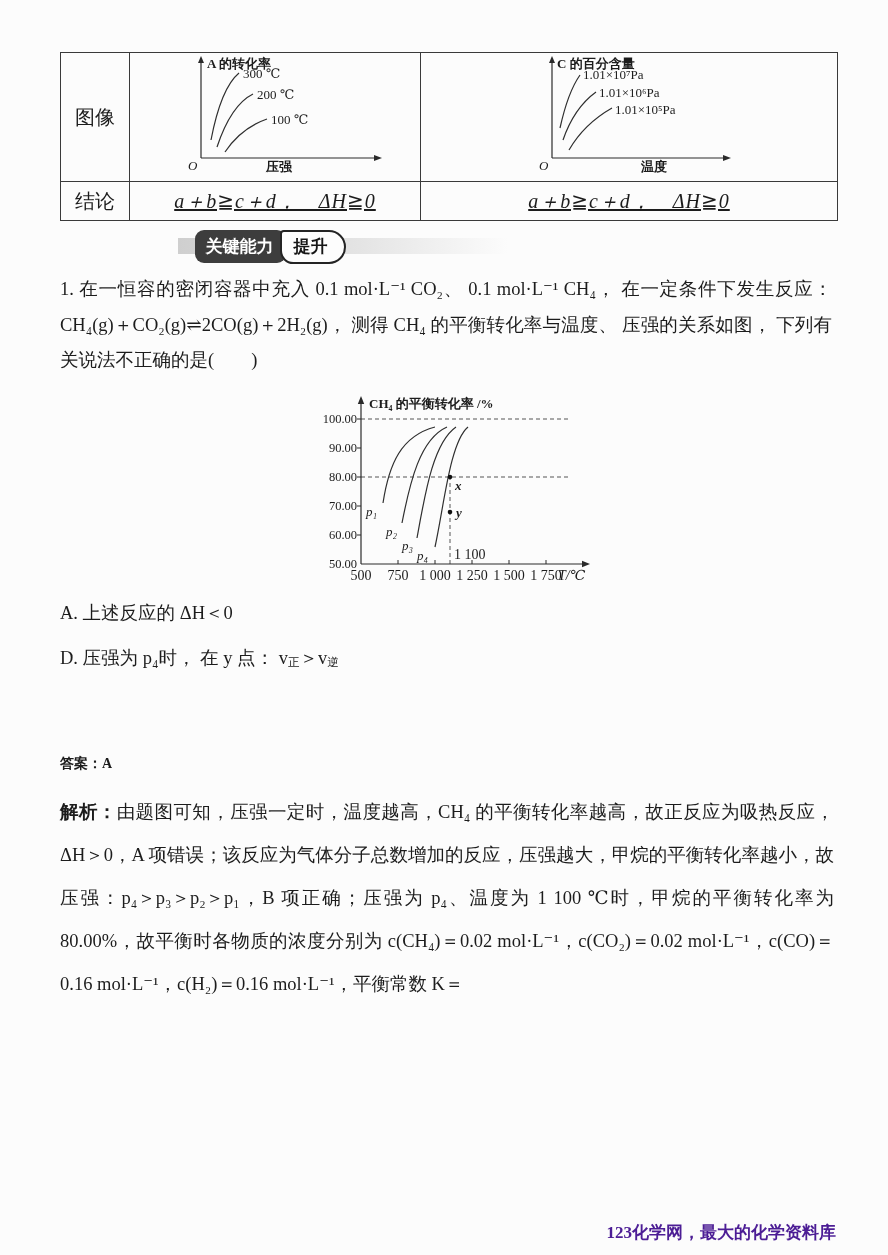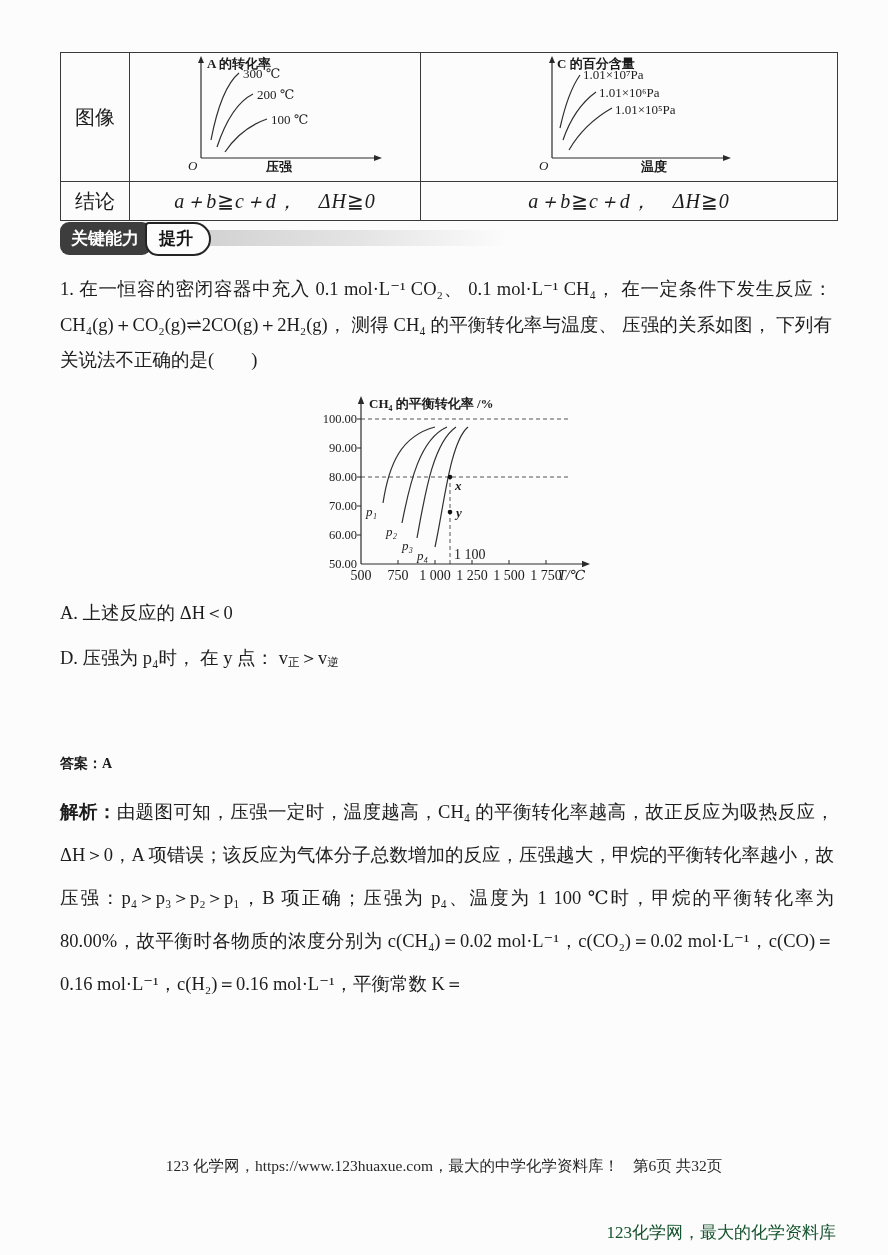--- a/index.html
+++ b/index.html
@@ -10,34 +10,34 @@
   
   table.ref-table{
     position:absolute;top:52px;left:60px;width:770px;border-collapse:collapse;
     table-layout:fixed;
   }
   table.ref-table td{border:1.6px solid #3a3a3a;}
   td.lbl{width:66px;text-align:center;font-size:20px;}
   td.cell-chart{text-align:center;vertical-align:middle;height:126px;margin-top:31px;}
   td.cell-chart.c1{width:288px;}
   td.cell-chart.c2{width:414px;}
-  td.concl{text-align:center;font-size:20px;font-style:italic;height:36px;letter-spacing:1px;}
+  td.concl{text-align:center;font-size:20px;font-style:italic;height:36px;letter-spacing:1px;text-decoration:underline;}
   
   .axis{stroke:#2a2a2a;stroke-width:1.2;}
   .tick{stroke:#2a2a2a;stroke-width:1;}
   .curve{stroke:#2f2f2f;stroke-width:1.2;fill:none;}
   .dash{stroke:#555;stroke-width:1;stroke-dasharray:4,3;}
   .arrow{fill:#2a2a2a;}
   svg text{font-family:"Liberation Serif","DejaVu Serif","DejaVu Sans",serif;fill:#1c1c1c;}
   .t13{font-size:13px;} .t12{font-size:12.5px;} .t14{font-size:14px;}
   .it{font-style:italic;}
   .bold{font-weight:bold;}
   .pt{fill:#111;}
   
-  .section-header{position:absolute;top:222px;left:60px;height:32px;width:420px;}
+  .section-header{position:absolute;top:230px;left:60px;height:32px;width:420px;text-align:center;}
   .header-bar{position:absolute;left:118px;top:8px;width:330px;height:16px;
     background:linear-gradient(to right,#cfcfcf 0%,#e4e4e4 55%,rgba(250,250,250,0) 100%);}
   .badge{position:relative;display:inline-block;background:#3d3d3d;color:#fff;
     font-family:"Liberation Sans","DejaVu Sans",sans-serif;font-weight:bold;font-size:17px;
     padding:5px 12px 5px 11px;border-radius:9px;z-index:2;}
   .tag{position:relative;display:inline-block;background:#fdfdfd;color:#161616;
     font-family:"Liberation Sans","DejaVu Sans",sans-serif;font-weight:bold;font-size:17px;
     padding:3px 16px 4px 12px;border:2px solid #242424;border-radius:4px 18px 18px 14px;
     margin-left:-6px;z-index:3;}
   
@@ -54,21 +54,21 @@
   .explanation{position:absolute;top:791px;left:60px;width:774px;font-size:18.5px;}
   .explanation p{margin:0;line-height:43px;text-align:justify;}
   .exp-p2{margin-top:4px;}
   .frac{display:inline-block;text-align:center;vertical-align:-14px;line-height:1.15;margin-right:2px;}
   .frac .num{display:block;border-bottom:1.3px solid #222;padding:0 3px 1px 3px;font-size:15px;}
   .frac .den{display:block;padding-top:1px;font-size:15px;}
   
   .footer{position:absolute;top:1156px;left:0;width:888px;text-align:center;
     font-size:15.5px;color:#282828;}
   .footer .pageno{margin-left:14px;}
-  .watermark{position:absolute;top:1221px;right:52px;font-size:17px;color:#14532d;}
+  .watermark{position:absolute;top:1221px;right:52px;font-size:17px;color:#4c1d95;font-weight:bold;}
 </style>
 </head>
 <body>
 
 <div class="page">
 
   <table class="ref-table">
     <tbody>
         <tr>
       <td class="lbl">图像</td>
@@ -189,18 +189,15 @@
   </div>
 
   <div class="answer">
     <span class="bold">答案：</span><span class="bold">A</span>
   </div>
 
   <div class="explanation">
     <p><span class="bold">解析：</span><span>由题图可知，压强一定时，温度越高，CH₄ 的平衡转化率越高，故正反应为吸热反应，ΔH＞0，A 项错误；该反应为气体分子总数增加的反应，压强越大，甲烷的平衡转化率越小，故压强：p₄＞p₃＞p₂＞p₁，B 项正确；压强为 p₄、温度为 1 100 ℃时，甲烷的平衡转化率为 80.00%，故平衡时各物质的浓度分别为 c(CH₄)＝0.02 mol·L⁻¹，c(CO₂)＝0.02 mol·L⁻¹，c(CO)＝0.16 mol·L⁻¹，c(H₂)＝0.16 mol·L⁻¹，平衡常数 K＝</span></p>
   </div>
 
-  <div class="footer">
-    <span>123 化学网，https://www.123huaxue.com，最大的中学化学资料库！</span><span class="pageno">第6页 共32页</span>
-  </div>
   <div class="watermark">123化学网，最大的化学资料库</div>
 
 </div>
 
 </body></html>

